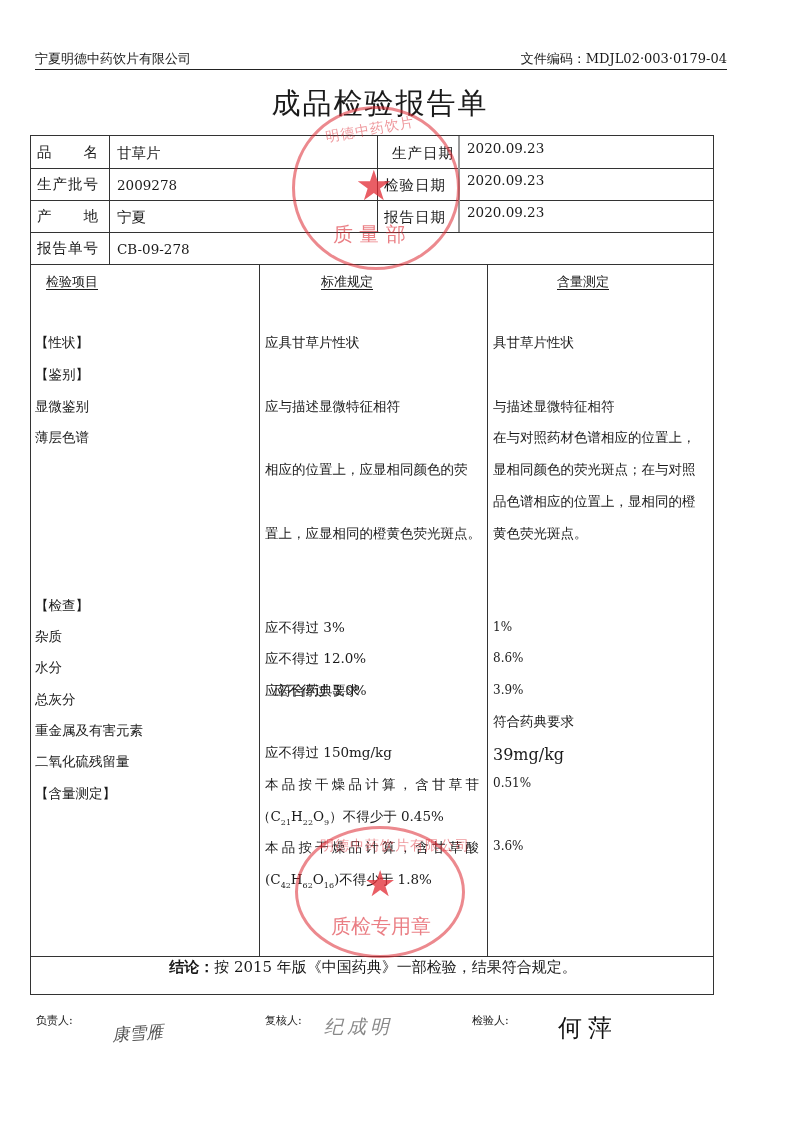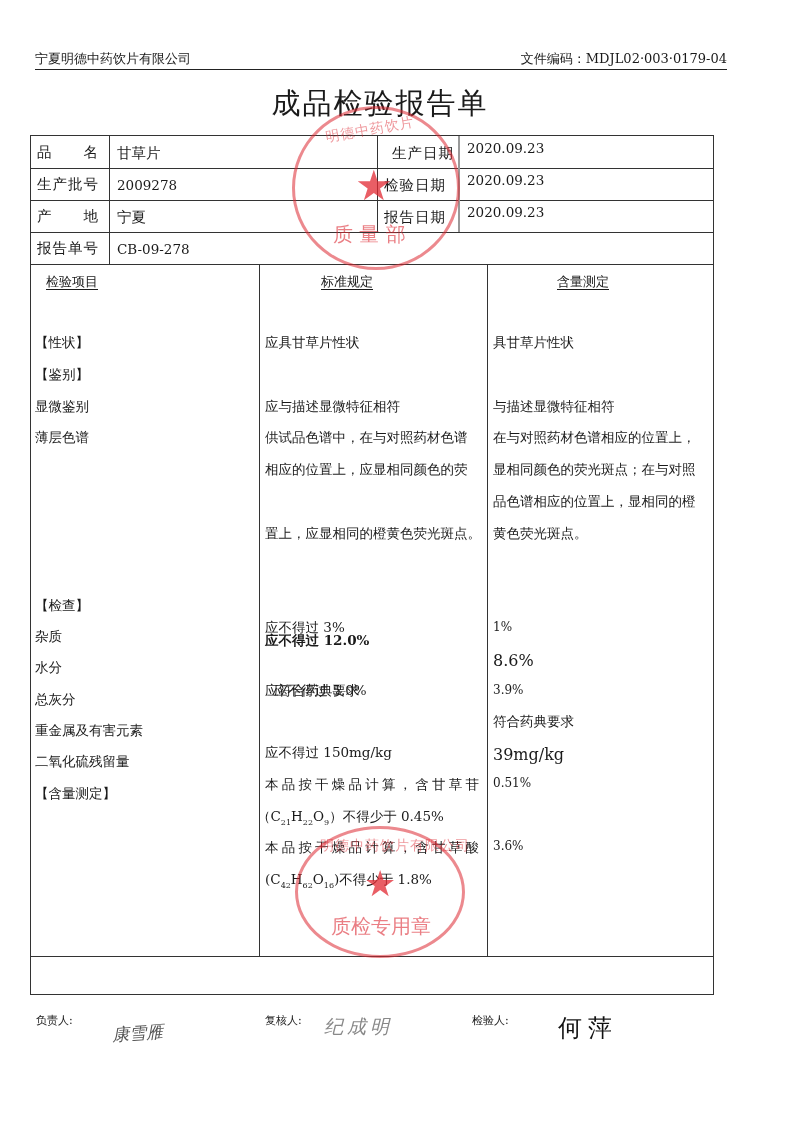--- a/index.html
+++ b/index.html
@@ -109,47 +109,47 @@
   <div class="line" style="left:4px; top:461px;">【检查】</div>
   <div class="line" style="left:4px; top:492px;">杂质</div>
   <div class="line" style="left:4px; top:523px;">水分</div>
   <div class="line" style="left:4px; top:555px;">总灰分</div>
   <div class="line" style="left:4px; top:586px;">重金属及有害元素</div>
   <div class="line" style="left:4px; top:617px;">二氧化硫残留量</div>
   <div class="line" style="left:4px; top:649px;">【含量测定】</div>
 
   <div class="line" style="left:234px; top:198px;">应具甘草片性状</div>
   <div class="line" style="left:234px; top:262px;">应与描述显微特征相符</div>
-  <div class="line" style="left:234px; top:293px;">供试品色谱中，在与对照药材色谱</div>
   <div class="line" style="left:234px; top:325px;">相应的位置上，应显相同颜色的荧</div>
   <div class="line" style="left:234px; top:389px;">置上，应显相同的橙黄色荧光斑点。</div>
   <div class="line" style="left:234px; top:483px;">应不得过 3%</div>
-  <div class="line" style="left:234px; top:496px;font-weight:bold;">应不得过 12.0%</div>
+  <div class="line" style="left:234px; top:514px;">应不得过 12.0%</div>
   <div class="line" style="left:222px; top:546px;margin-left:21px;">应不得过 5.0%</div>
   <div class="line" style="left:234px; top:546px;">应符合药典要求</div>
   <div class="line" style="left:234px; top:608px;">应不得过 150mg/kg</div>
   <div class="line" style="left:234px; top:640px; letter-spacing:3.2px;">本品按干燥品计算，含甘草苷</div>
   <div class="line" style="left:226px; top:672px;"><span>（</span><span>C</span><sub>21</sub><span>H</span><sub>22</sub><span>O</span><sub>9</sub><span>）不得少于 0.45%</span></div>
   <div class="line" style="left:234px; top:703px; letter-spacing:3.2px;">本品按干燥品计算，含甘草酸</div>
   <div class="line" style="left:234px; top:735px;"><span>(</span><span>C</span><sub>42</sub><span>H</span><sub>62</sub><span>O</span><sub>16</sub><span>)不得少于 1.8%</span></div>
 
   <div class="line" style="left:462px; top:198px;">具甘草片性状</div>
   <div class="line" style="left:462px; top:262px;">与描述显微特征相符</div>
   <div class="line" style="left:462px; top:293px;">在与对照药材色谱相应的位置上，</div>
   <div class="line" style="left:462px; top:325px;">显相同颜色的荧光斑点；在与对照</div>
   <div class="line" style="left:462px; top:357px;">品色谱相应的位置上，显相同的橙</div>
   <div class="line" style="left:462px; top:389px;">黄色荧光斑点。</div>
   <div class="line" style="left:462px; top:484px; font-size:12px;">1%</div>
-  <div class="line" style="left:462px; top:515px; font-size:16px;">8.6%</div>
+  <div class="line" style="left:462px; top:515px; font-size:12px;">8.6%</div>
   <div class="line" style="left:462px; top:547px; font-size:12px;">3.9%</div>
   <div class="line" style="left:462px; top:577px;">符合药典要求</div>
   <div class="line" style="left:462px; top:609px; font-size:16px;">39mg/kg</div>
   <div class="line" style="left:462px; top:640px; font-size:12px;">0.51%</div>
   <div class="line" style="left:462px; top:703px; font-size:12px;">3.6%</div>
 
+  <div class="conclusion"><b>结论：</b><span>按 2015 年版《中国药典》一部检验，结果符合规定。</span></div>
 </div>
 
 <div class="stamp" style="left:292px; top:106px; width:168px; height:164px;">
   <div class="stamp-text" style="left:30px; top:12px; font-size:14px; transform:rotate(-10deg); letter-spacing:1px; opacity:0.8;">明德中药饮片</div>
   <div class="stamp-star" style="left:60px; top:52px; font-size:42px;">★</div>
   <div class="stamp-text" style="left:38px; top:112px; font-size:20px;">质 量 部</div>
 </div>
 
 <div class="stamp" style="left:295px; top:826px; width:170px; height:132px; border-width:3px;">
   <div class="stamp-text" style="left:22px; top:8px; font-size:14px; letter-spacing:1px; opacity:0.8;">明德中药饮片有限公司</div>

